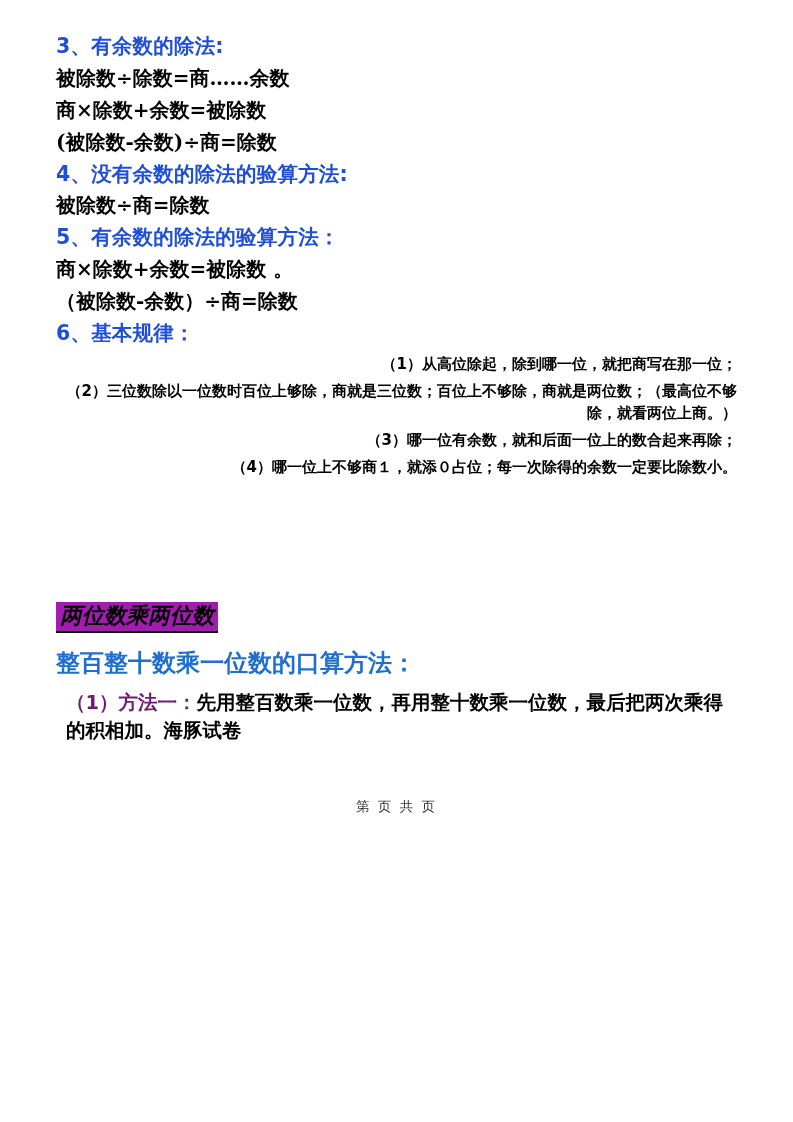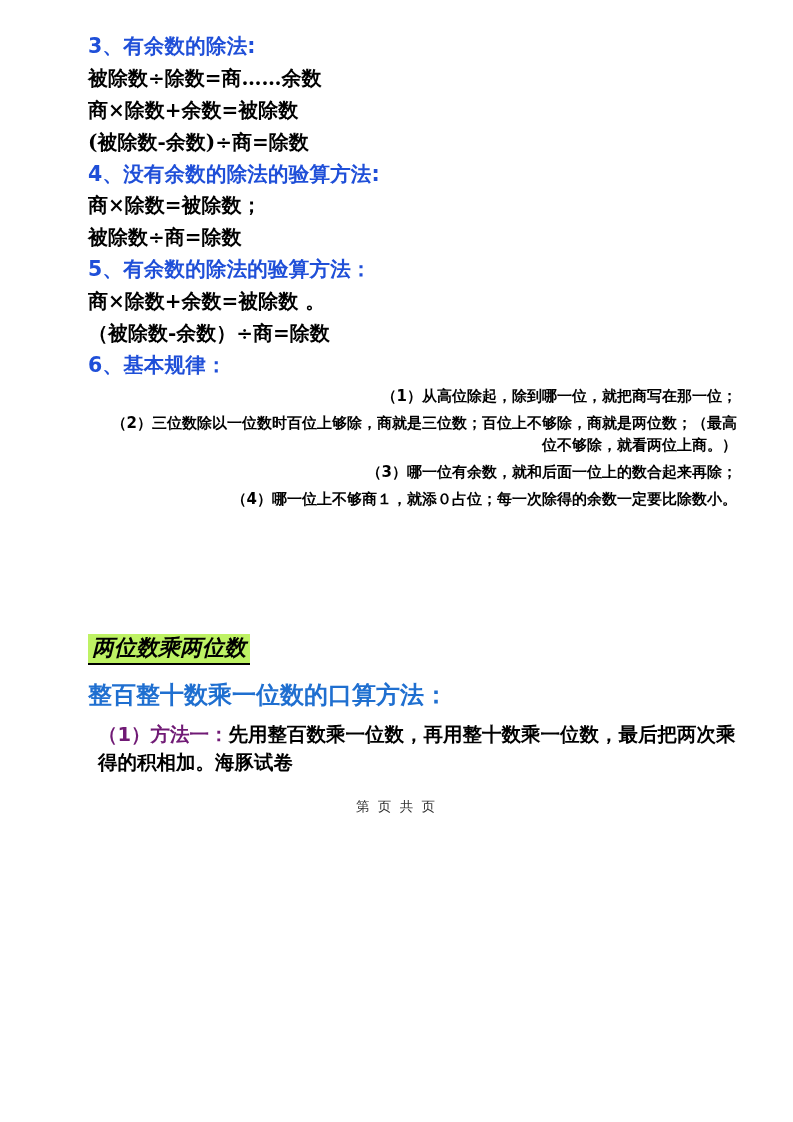--- a/index.html
+++ b/index.html
@@ -13,21 +13,21 @@
     font-family: "DejaVu Sans", "Liberation Sans", sans-serif;
     color: #000000;
     position: relative;
     overflow: hidden;
   }
   .page {
     position: relative;
     width: 793px;
     height: 846px;
     box-sizing: border-box;
-    padding: 36px 56px 0 88px;
+    padding: 36px 56px 0 56px;
   }
   .block {
     margin: 0;
   }
   .heading {
     color: #1f4fd8;
     font-weight: bold;
     font-size: 20.5px;
     line-height: 1.0;
     margin: 0 0 11px 0;
@@ -51,21 +51,21 @@
     text-align: right;
   }
   .indent {
     text-indent: 0;
     padding-left: 10px;
   }
   .gap-big { height: 118px; }
 
   .hl-title {
     display: inline-block;
-    background: #bef264;
+    background: #a21caf;
     color: #000000;
     font-weight: bold;
     font-style: italic;
     font-size: 22px;
     font-family: "DejaVu Serif", "Liberation Serif", serif;
     padding: 1px 4px 2px 4px;
     border-bottom: 2px solid #000000;
     line-height: 1.15;
   }
   .subhead-blue {
@@ -106,21 +106,20 @@
 
   <div class="block">
     <div class="heading">3、有余数的除法:</div>
     <div class="line">被除数÷除数=商……余数</div>
     <div class="line">商×除数+余数=被除数</div>
     <div class="line">(被除数-余数)÷商=除数</div>
   </div>
 
   <div class="block">
     <div class="heading">4、没有余数的除法的验算方法:</div>
-    <div class="line">商×除数=被除数；</div>
     <div class="line">被除数÷商=除数</div>
   </div>
 
   <div class="block">
     <div class="heading">5、有余数的除法的验算方法：</div>
     <div class="line">商×除数+余数=被除数 。</div>
     <div class="line">（被除数-余数）÷商=除数</div>
   </div>
 
   <div class="block">

